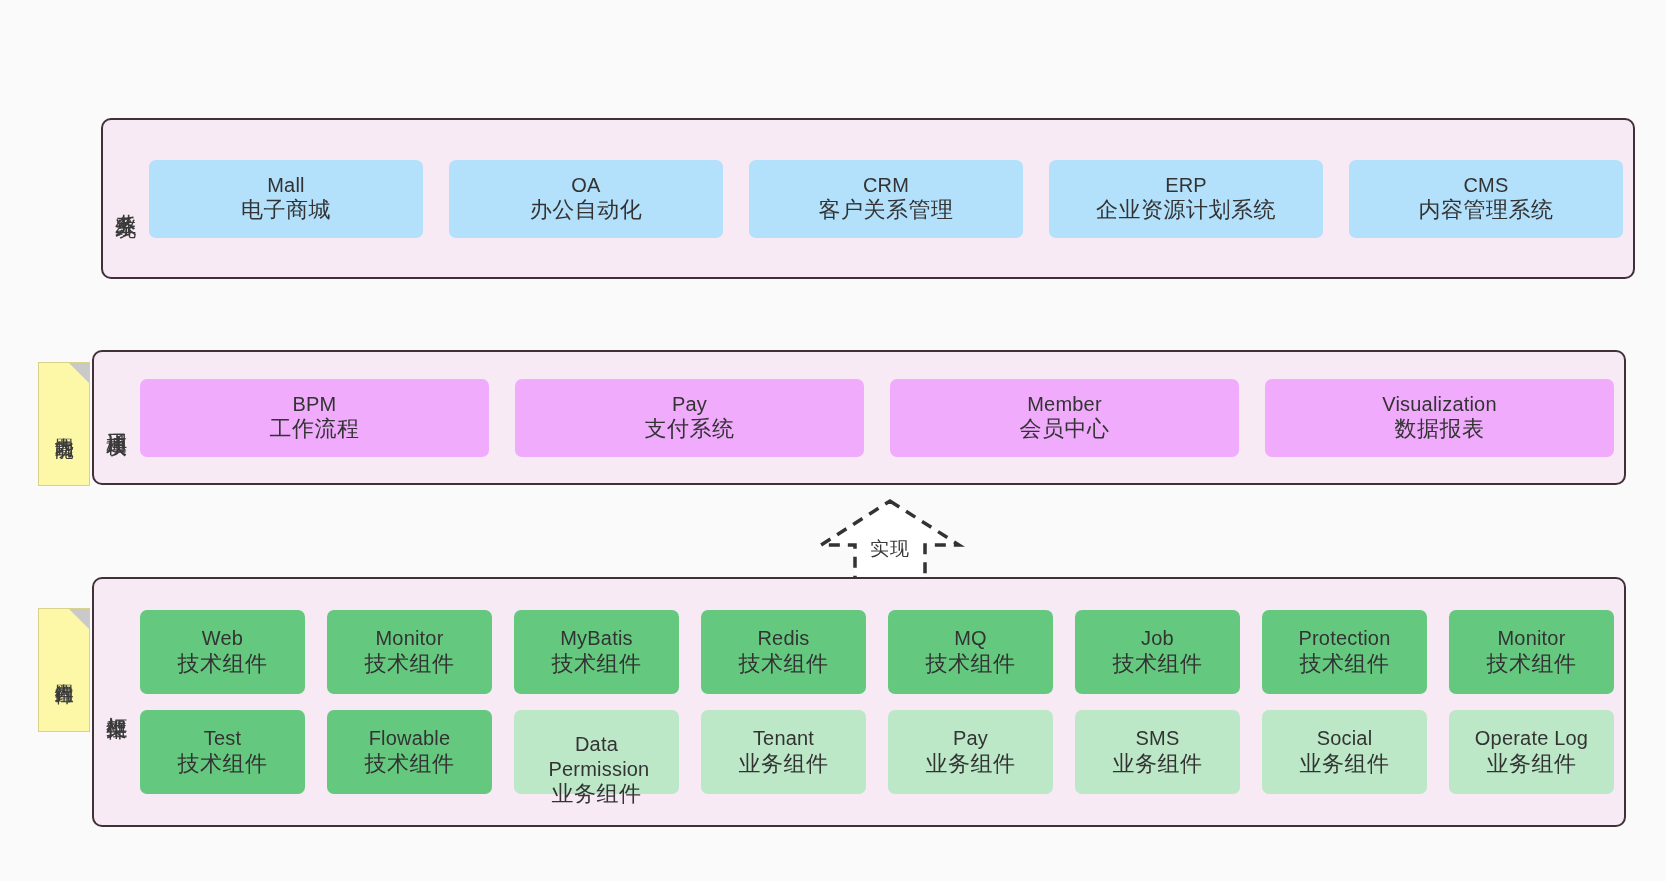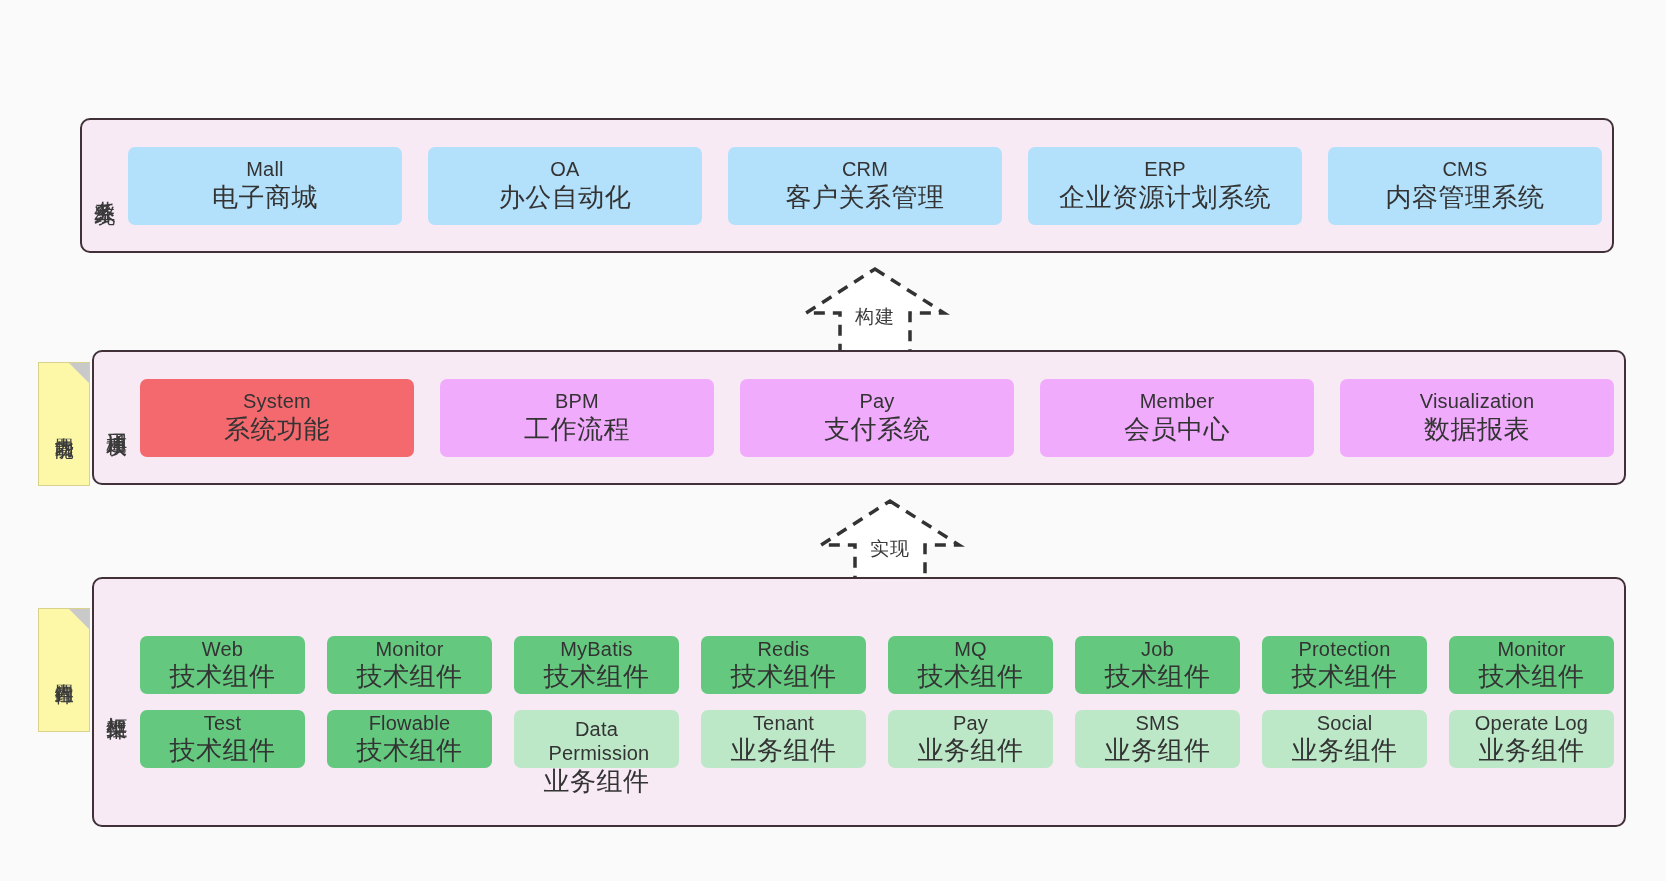--- a/index.html
+++ b/index.html
@@ -75,34 +75,34 @@
     text-align: center;
     padding: 6px 8px;
     line-height: 1.22;
     color: #333333;
   }
   .card .en {
     font-size: 20px;
     letter-spacing: 0.2px;
   }
   .card .cn {
-    font-size: 26px;
+    font-size: 22px;
     letter-spacing: 0.5px;
   }
 
   .card.blue        { background: #b3e0fb; }
   .card.red         { background: #f4696e; }
   .card.pink        { background: #f0abfc; }
   .card.green       { background: #64c97f; }
   .card.green-light { background: #bce8c8; }
 
   
   .layer-biz   .card { height: 78px; }
   .layer-mod   .card { height: 78px; }
-  .layer-frame .card { height: 58px; }
+  .layer-frame .card { height: 84px; }
 
   
   .note {
     position: absolute;
     box-sizing: border-box;
     width: 52px;
     background: #fcf8a8;
     border: 1px solid #d8d28c;
     display: flex;
     align-items: center;
@@ -149,21 +149,21 @@
     letter-spacing: 1px;
     background: transparent;
     user-select: none;
   }
 </style>
 </head>
 <body>
 
 <div id="canvas">
 
-  <div class="layer layer-biz" style="left:80px; top:118px; width:1534px; height:135px;">
+  <div class="layer layer-biz" style="left:101px; top:118px; width:1534px; height:161px;">
     <div class="layer-title">业务系统</div>
     <div class="layer-body">
       <div class="row">
         <div class="card blue">
           <span class="en">Mall</span>
           <span class="cn">电子商城</span>
         </div>
         <div class="card blue">
           <span class="en">OA</span>
           <span class="cn">办公自动化</span>
@@ -177,40 +177,30 @@
           <span class="cn">企业资源计划系统</span>
         </div>
         <div class="card blue">
           <span class="en">CMS</span>
           <span class="cn">内容管理系统</span>
         </div>
       </div>
     </div>
   </div>
 
-  <div class="arrow" style="left:800px; top:265px;">
-    <svg width="150" height="95" viewBox="0 0 150 95" aria-hidden="true">
-      <path d="M 75 4 L 144 48 L 110 48 L 110 90 L 40 90 L 40 48 L 6 48 Z" fill="#ffffff" stroke="#333333" stroke-width="3.5" stroke-dasharray="11 8" stroke-linejoin="miter"></path>
-    </svg>
-    <div class="arrow-label" style="bottom:30px;">构建</div>
-  </div>
 
   <div class="note" style="left:38px; top:362px; height:124px;">
     <span class="fold"></span>
     <span>内置功能</span>
   </div>
 
   <div class="layer layer-mod" style="left:92px; top:350px; width:1534px; height:135px;">
     <div class="layer-title">通用模块</div>
     <div class="layer-body">
       <div class="row">
-        <div class="card red">
-          <span class="en">System</span>
-          <span class="cn">系统功能</span>
-        </div>
         <div class="card pink">
           <span class="en">BPM</span>
           <span class="cn">工作流程</span>
         </div>
         <div class="card pink">
           <span class="en">Pay</span>
           <span class="cn">支付系统</span>
         </div>
         <div class="card pink">
           <span class="en">Member</span>

